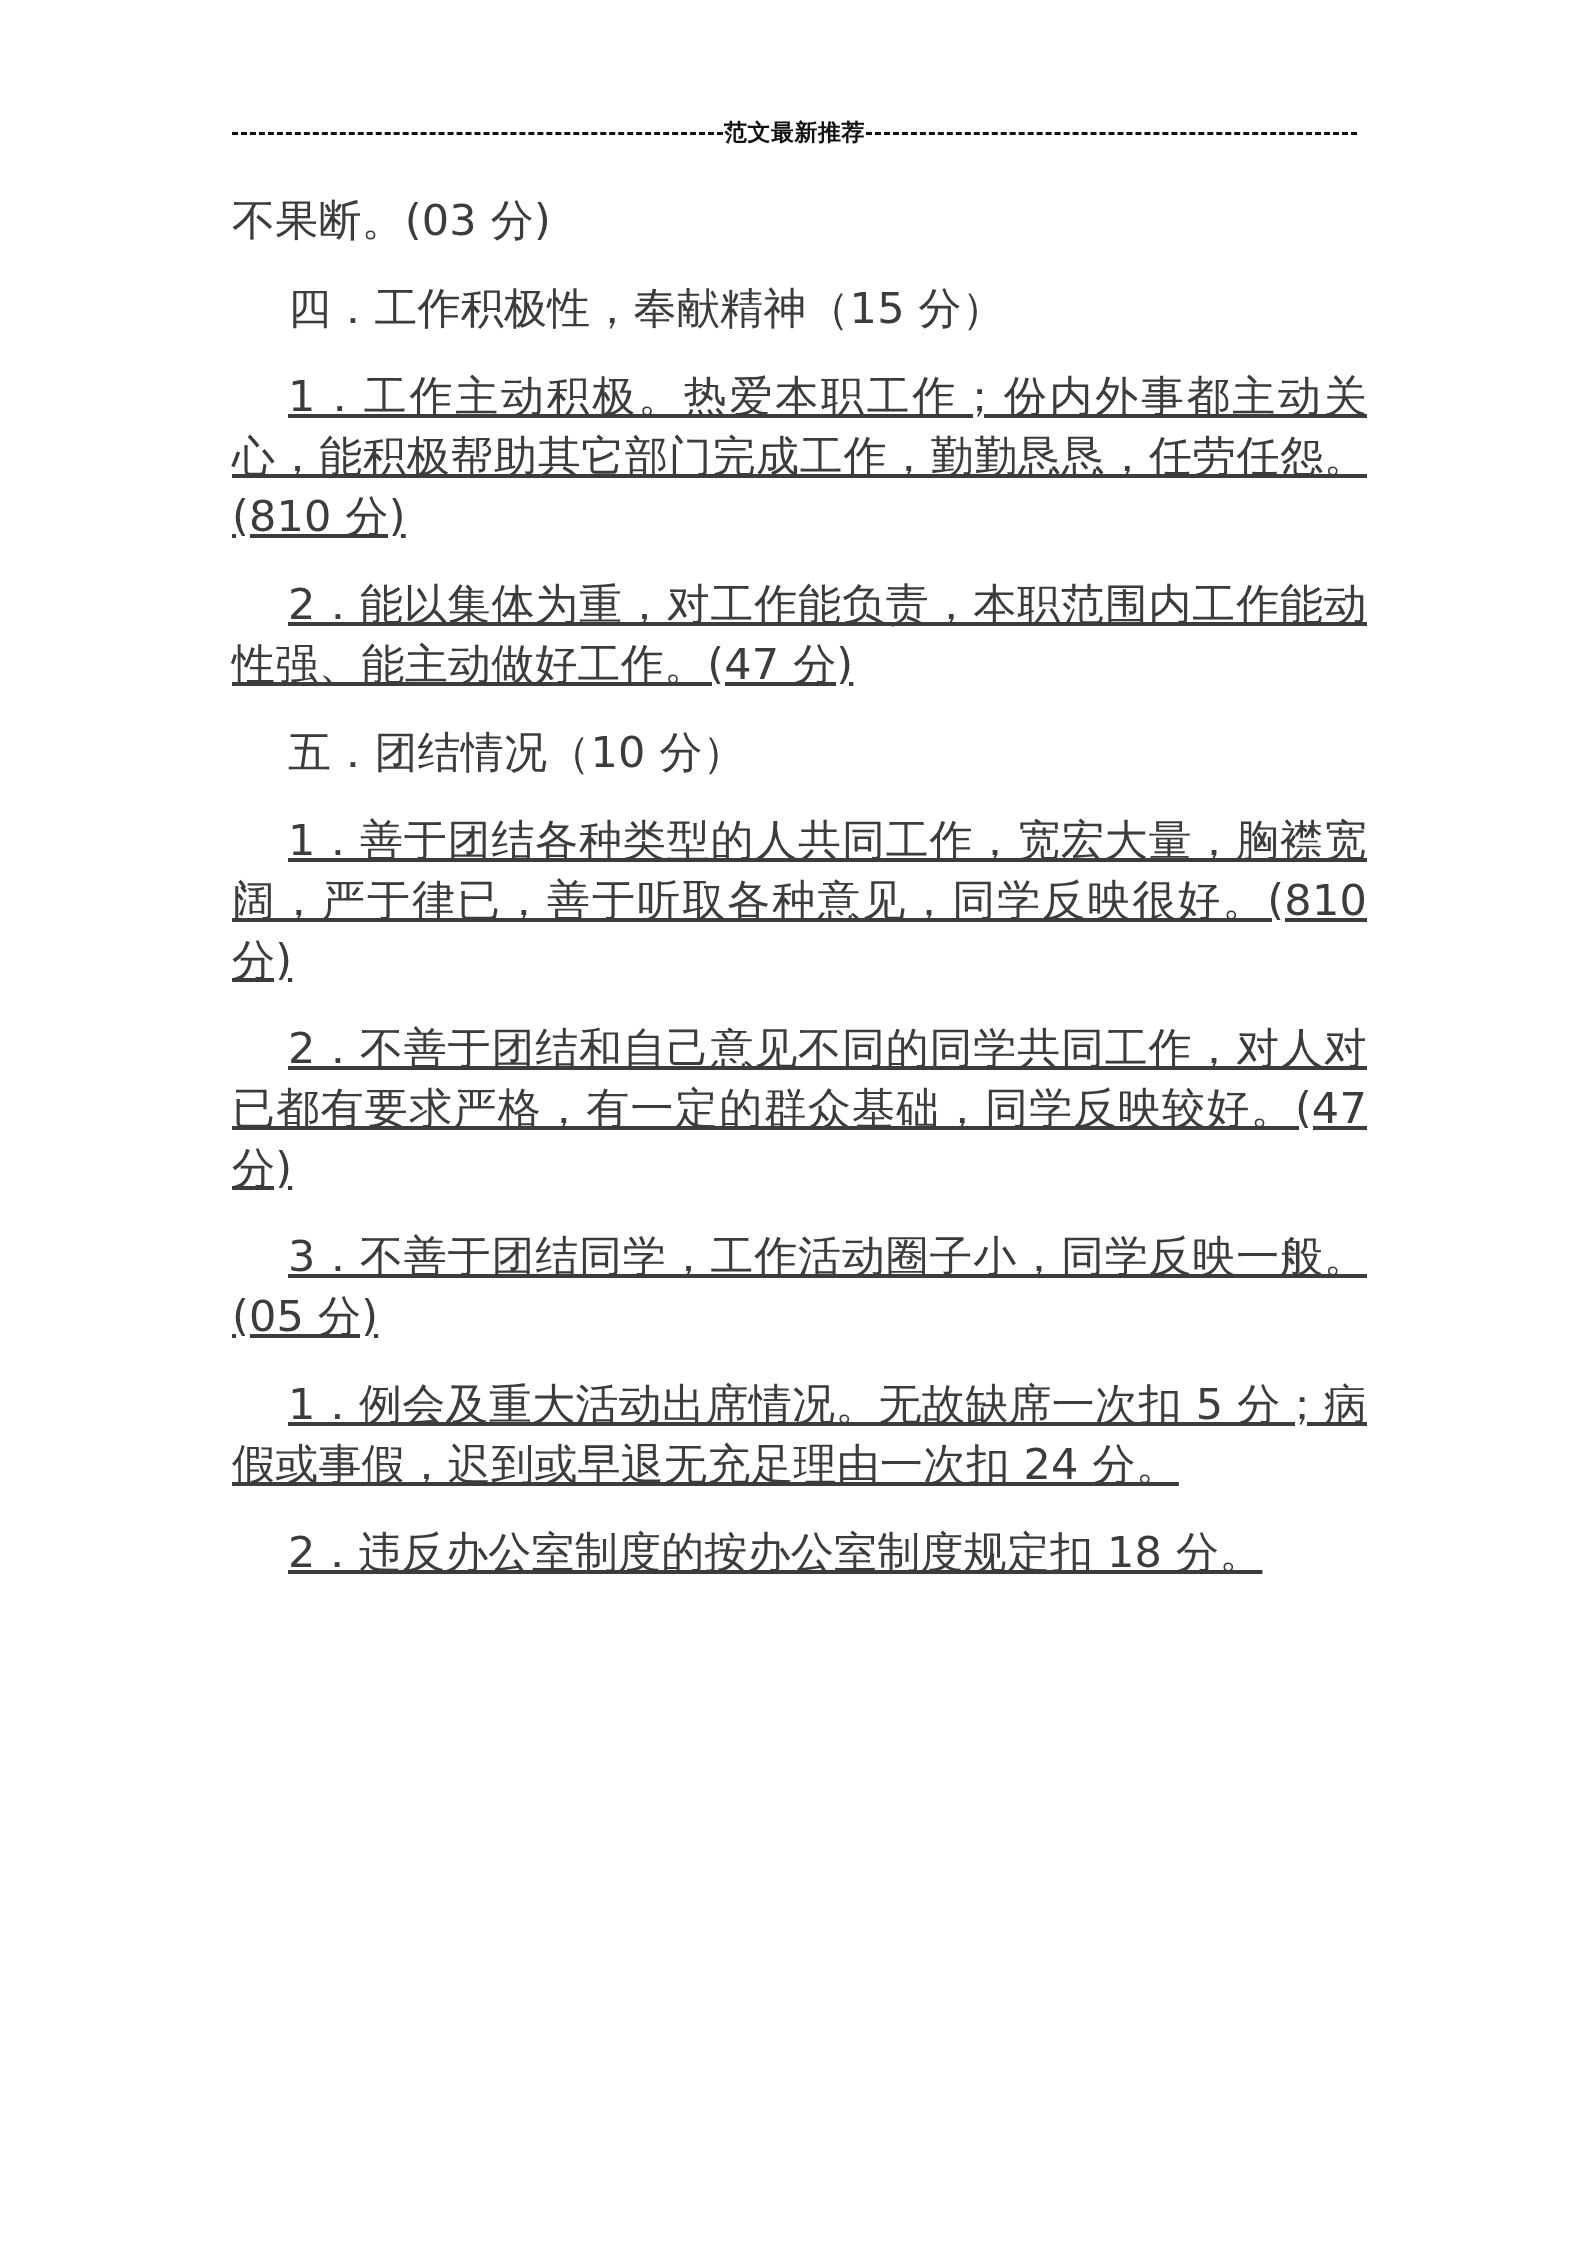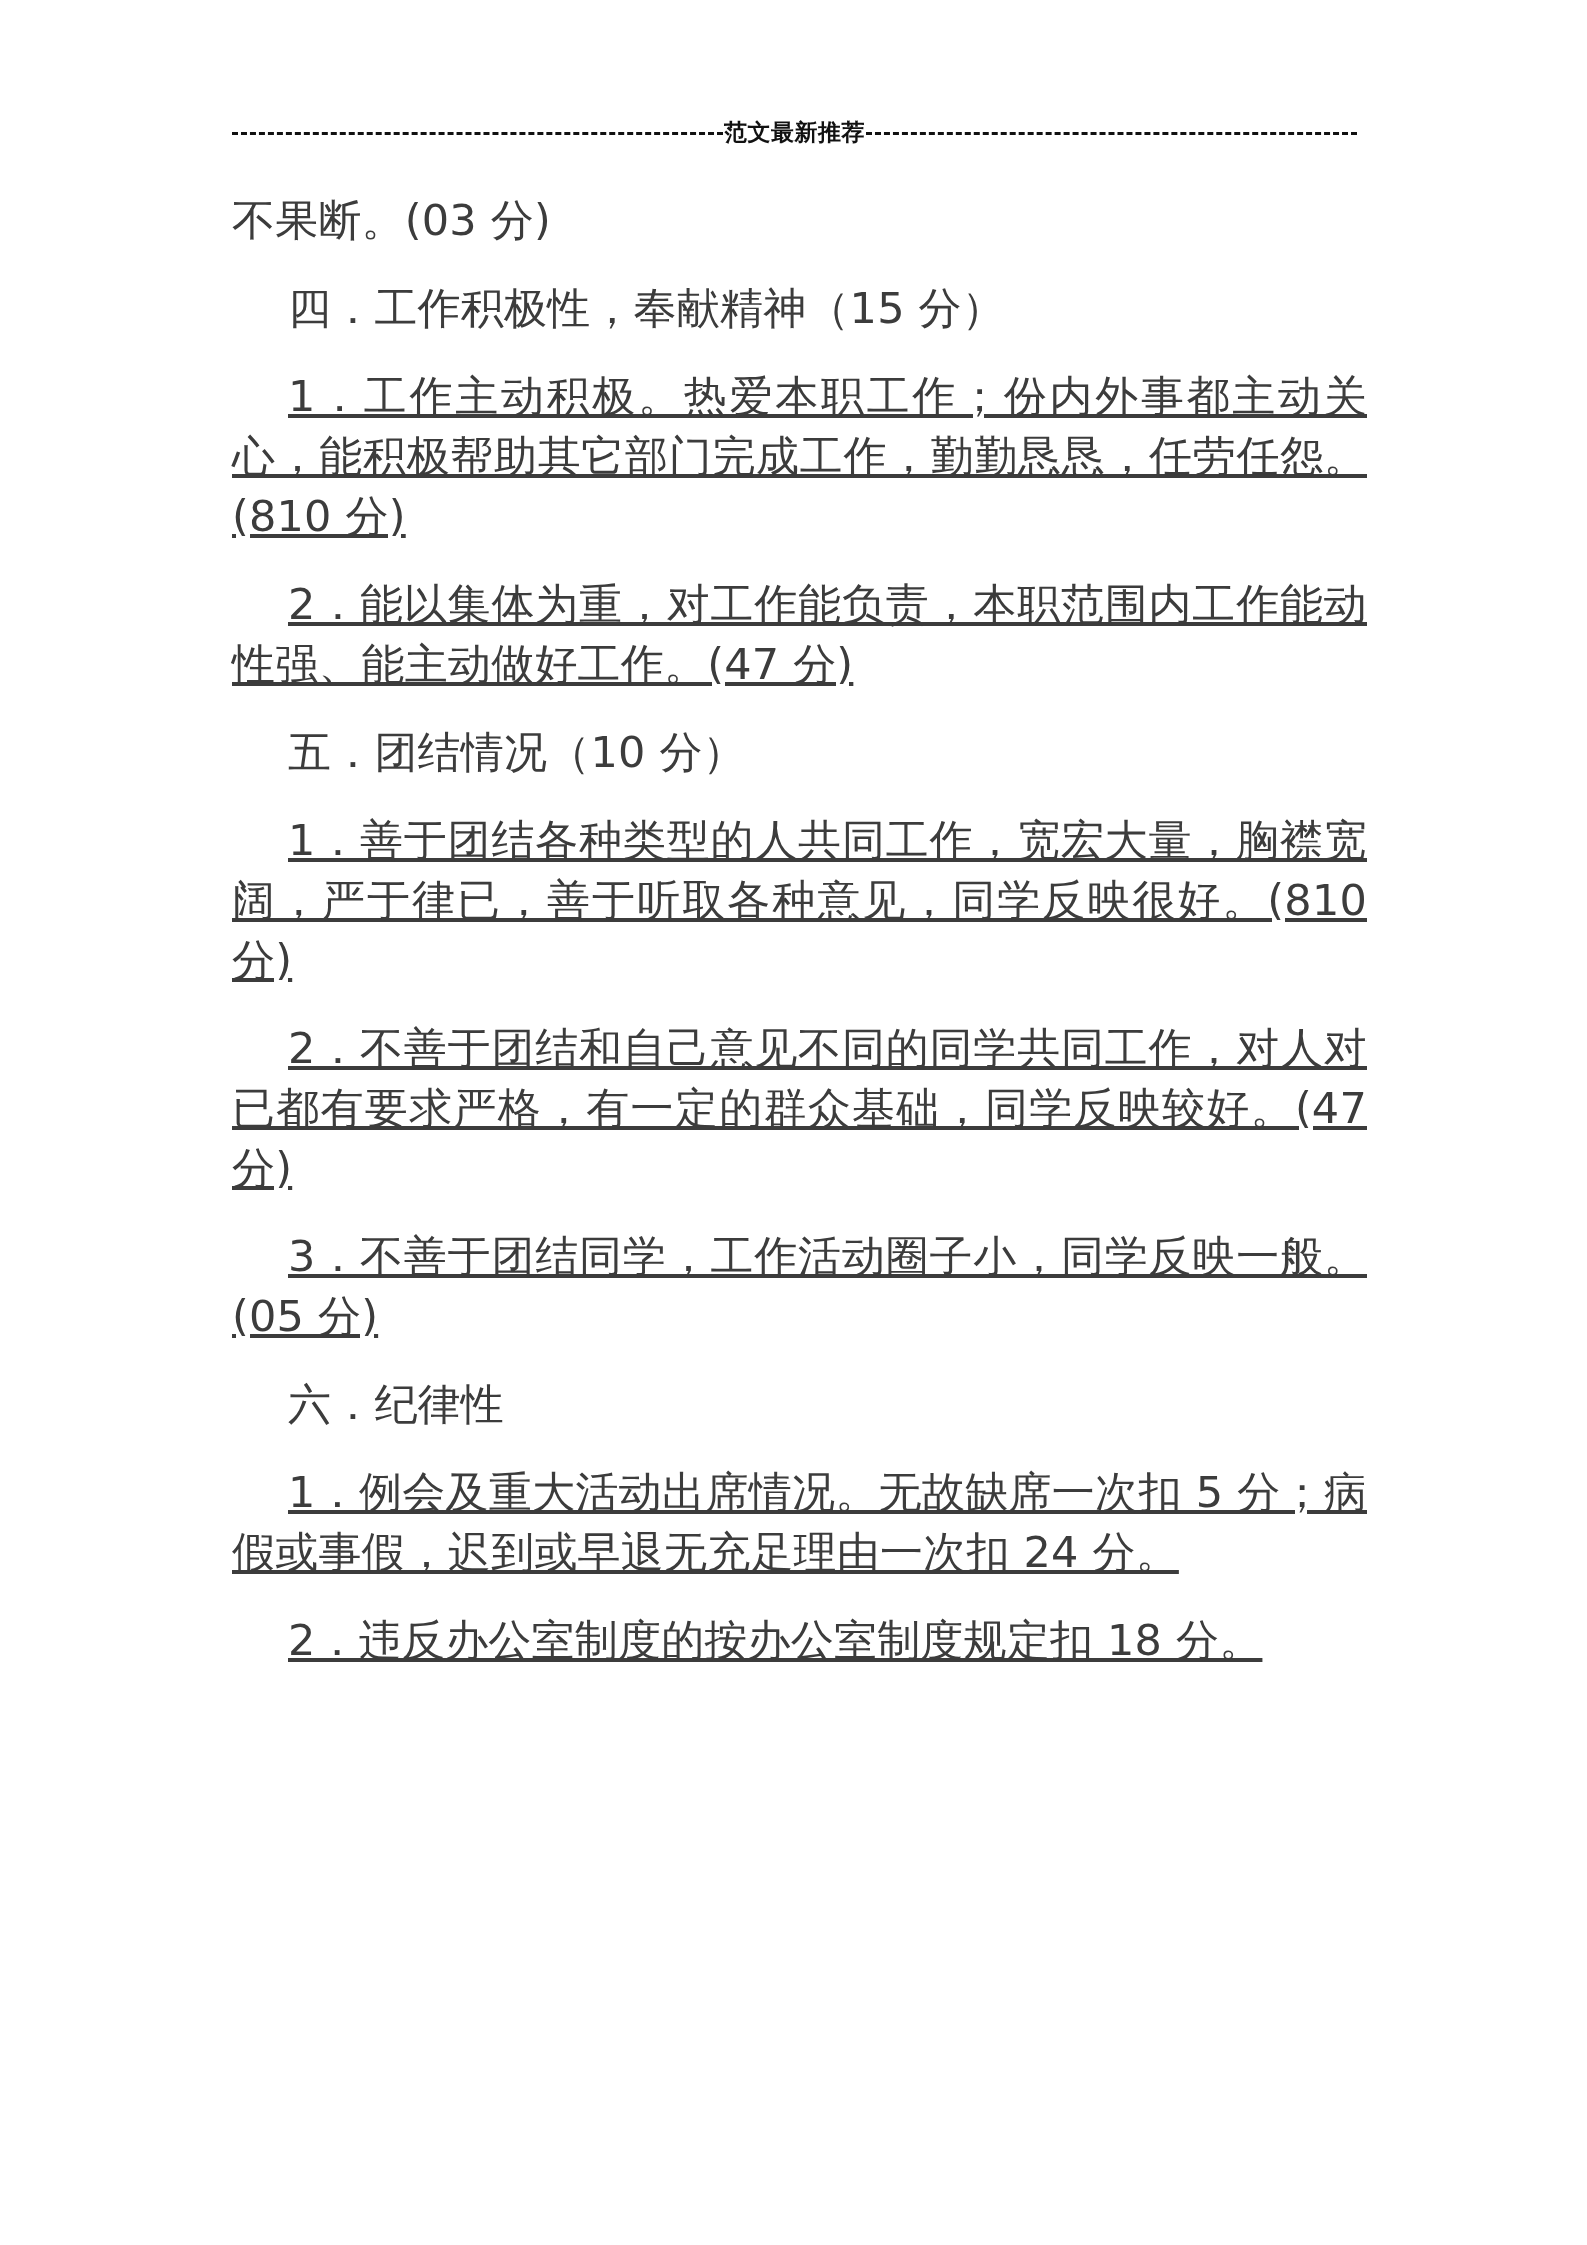--- a/index.html
+++ b/index.html
@@ -130,21 +130,20 @@
 
 
     <p class="para heading">五．团结情况（10 分）</p>
 
     <p class="para indent">1．善于团结各种类型的人共同工作，宽宏大量，胸襟宽阔，严于律已，善于听取各种意见，同学反映很好。(810 分)</p>
 
     <p class="para indent">2．不善于团结和自己意见不同的同学共同工作，对人对已都有要求严格，有一定的群众基础，同学反映较好。(47 分)</p>
 
     <p class="para indent">3．不善于团结同学，工作活动圈子小，同学反映一般。(05 分)</p>
 
-    <p class="para heading">六．纪律性</p>
 
     <p class="para indent">1．例会及重大活动出席情况。无故缺席一次扣 5 分；病假或事假，迟到或早退无充足理由一次扣 24 分。</p>
 
     <p class="para indent tight">2．违反办公室制度的按办公室制度规定扣 18 分。</p>
 
   </div>
 
   <div class="footer-divider">
     <svg width="1122" height="18" viewBox="0 0 1122 18" preserveAspectRatio="none">
       <path d="M0 8.2 L561 2.2 L1122 8.2 L561 13.8 Z" fill="#000000"></path>

